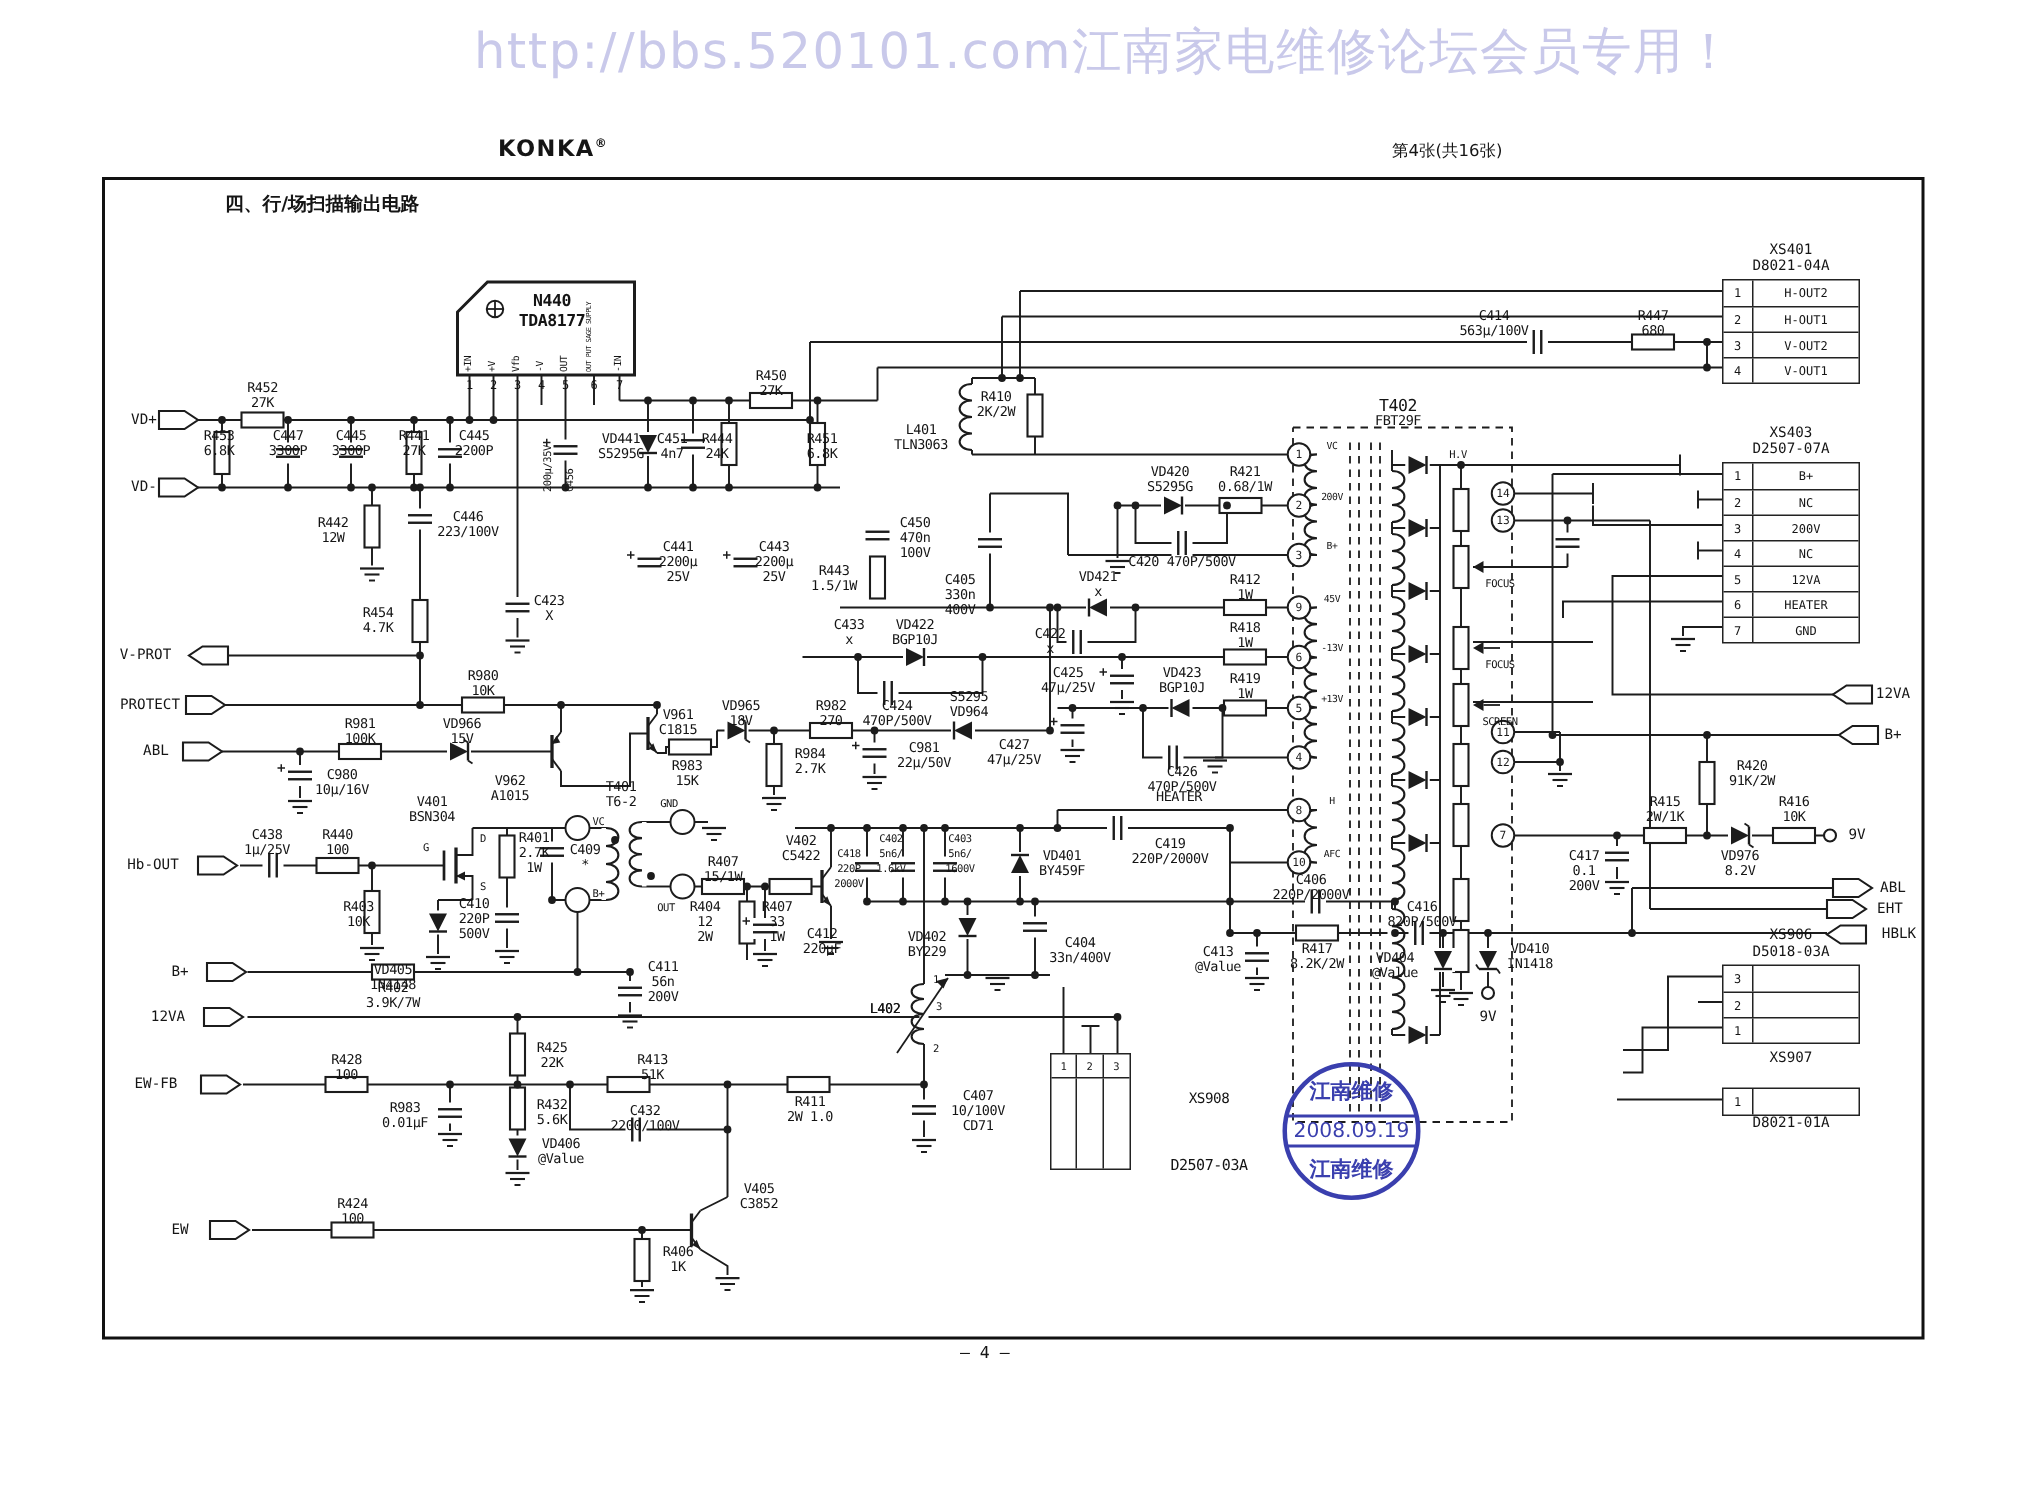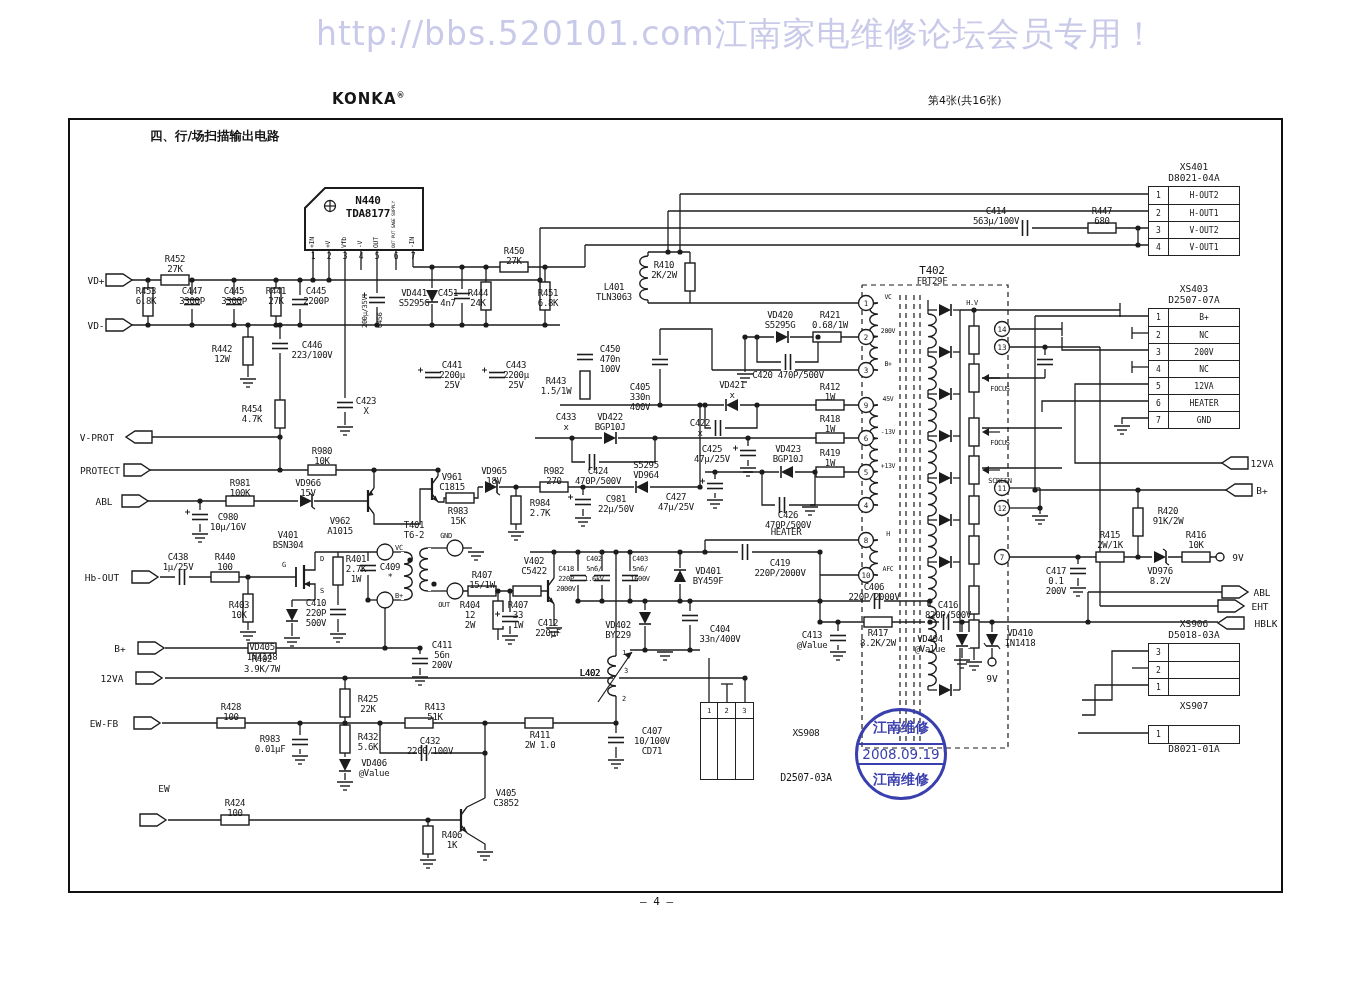--- a/index.html
+++ b/index.html
@@ -788,21 +788,21 @@
   <div id="labels">
       <div class="portlbl" style="left: 96px; top: 280px;">VD+</div>
       <div class="portlbl" style="left: 96px; top: 325px;">VD-</div>
       <div class="portlbl" style="left: 97px; top: 437px;">V-PROT</div>
       <div class="portlbl" style="left: 100px; top: 470px;">PROTECT</div>
       <div class="portlbl" style="left: 104px; top: 501px;">ABL</div>
       <div class="portlbl" style="left: 102px; top: 577px;">Hb-OUT</div>
       <div class="portlbl" style="left: 120px; top: 648px;">B+</div>
       <div class="portlbl" style="left: 112px; top: 678px;">12VA</div>
       <div class="portlbl" style="left: 104px; top: 723px;">EW-FB</div>
-      <div class="portlbl" style="left: 120px; top: 788px; margin-left: 44px;">EW</div>
+      <div class="portlbl" style="left: 120px; top: 820px;">EW</div>
       <div class="portlbl" style="left: 1262px; top: 463px;">12VA</div>
       <div class="portlbl" style="left: 1262px; top: 490px;">B+</div>
       <div class="portlbl" style="left: 1262px; top: 592px;">ABL</div>
       <div class="portlbl" style="left: 1260px; top: 606px;">EHT</div>
       <div class="portlbl" style="left: 1266px; top: 623px;">HBLK</div>
       <div class="portlbl" style="left: 1238px; top: 557px;">9V</div>
       <div class="portlbl" style="left: 992px; top: 678px;">9V</div>
       <div class="lbl" style="left: 175px; top: 254px;">
         <div>R452</div>
         <div>27K</div>

